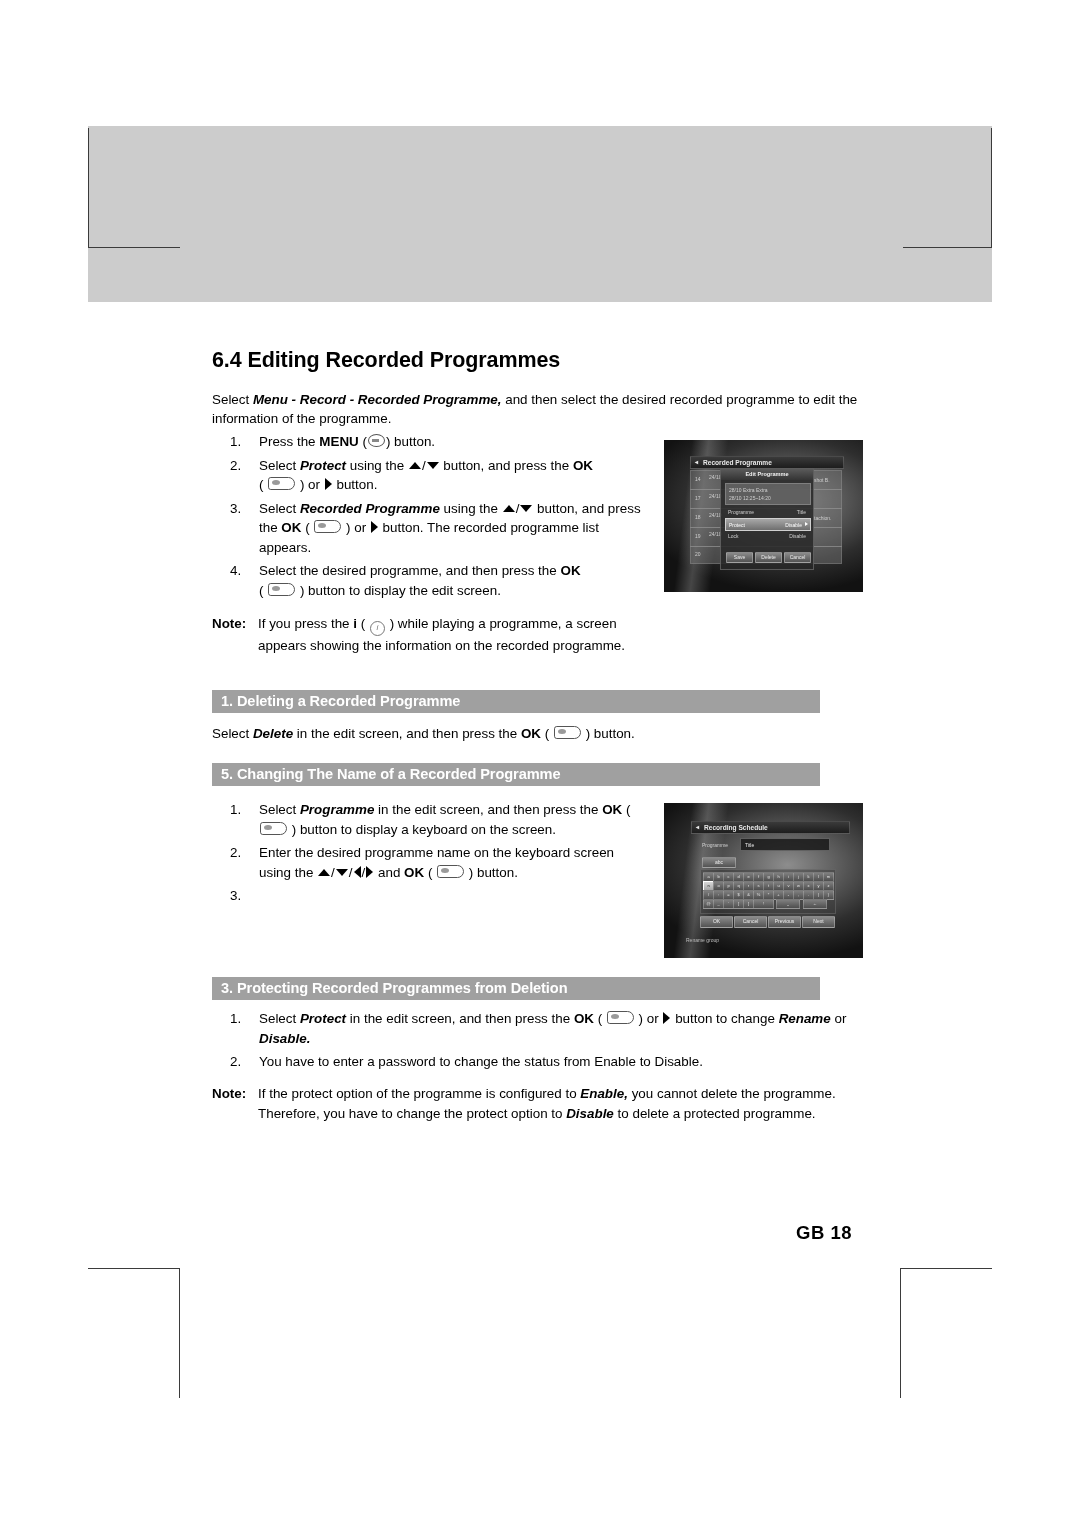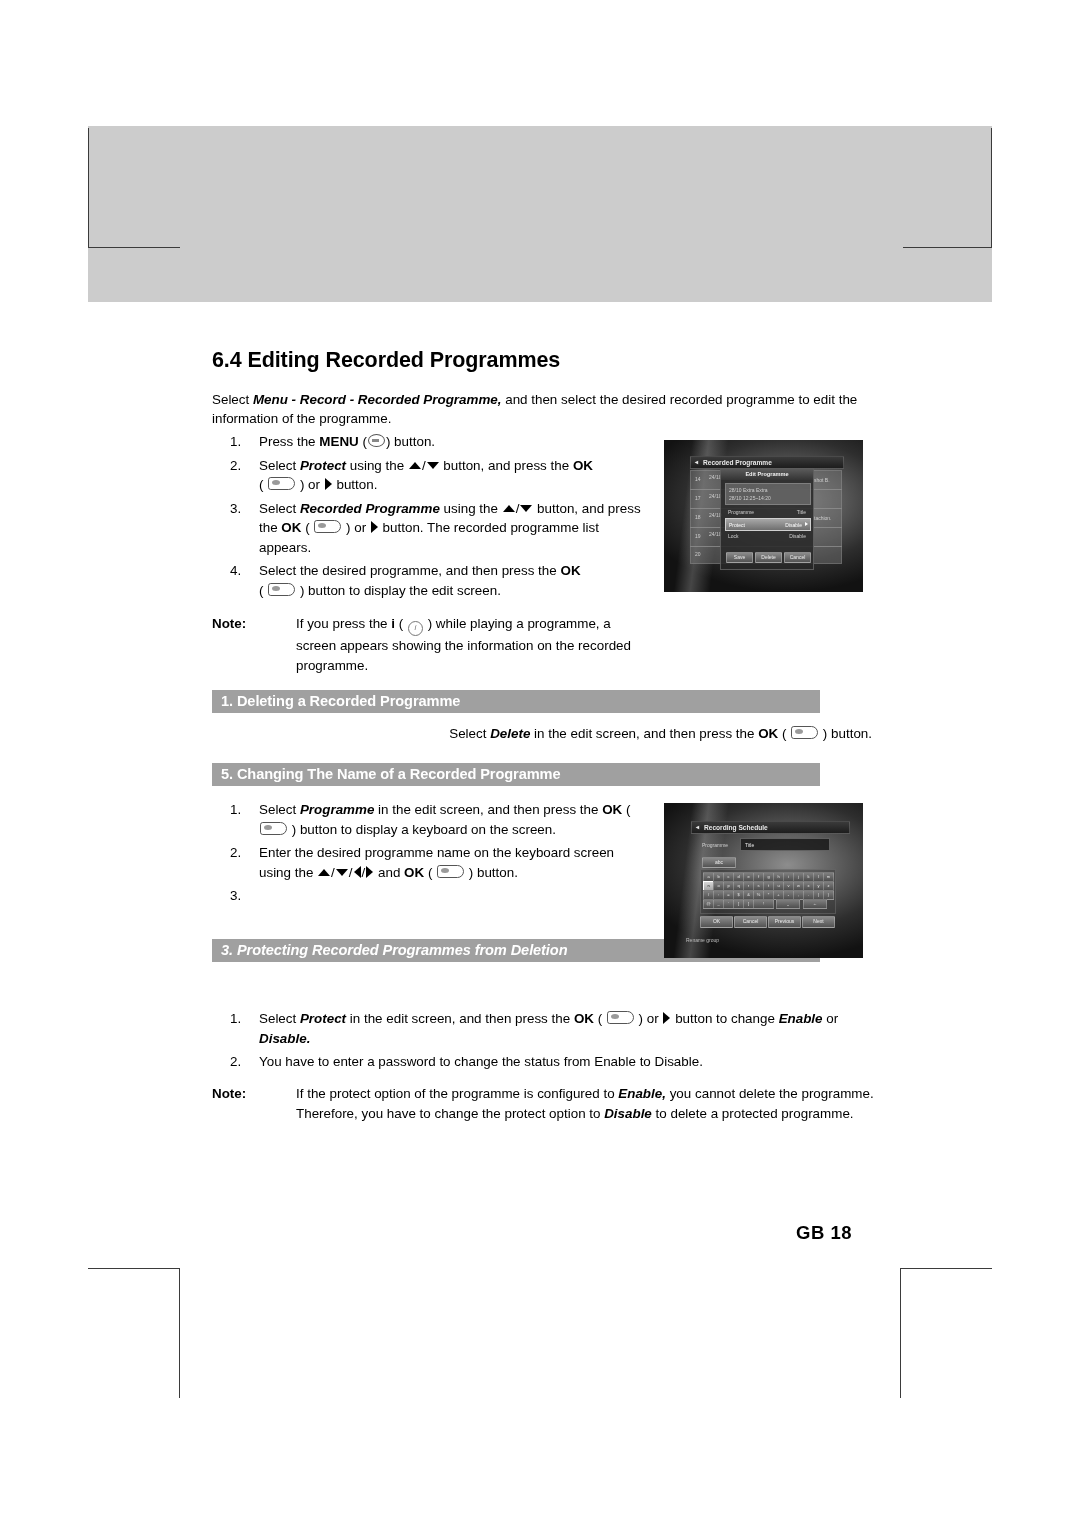--- a/index.html
+++ b/index.html
@@ -116,21 +116,21 @@
     line-height: 19.5px;
   }
   .note .note-label {
     position: absolute;
     left: 0;
     top: 0;
     font-weight: bold;
   }
   .note .note-body {
     display: block;
-    margin-left: 84px;
+    margin-left: 46px;
   }
 
   .bar {
     position: absolute;
     left: 212px;
     width: 608px;
     height: 23px;
     background: #a0a0a0;
     color: #ffffff;
     font-size: 14.6px;
@@ -342,44 +342,44 @@
       <span>Select the desired programme, and then press the <b>OK</b><br>( <span class="ok-btn"></span> ) button to display the edit screen.</span>
     </li>
   </ol>
 
   <div class="note" style="left:212px; top:614px; width:440px;">
     <span class="note-label">Note:</span>
     <span class="note-body">If you press the <b>i</b> ( <span class="i-btn">i</span> ) while playing a programme, a screen appears showing the information on the recorded programme.</span>
   </div>
 
   <div class="bar" style="top:690px;">1. Deleting a Recorded Programme</div>
-  <div class="para" style="left:212px; top:724px; width:660px;text-align:right;">
+  <div class="para" style="left:212px; top:724px; width:660px;">
     Select <span class="bi">Delete</span> in the edit screen, and then press the <b>OK</b> ( <span class="ok-btn"></span> ) button.
   </div>
 
   <div class="bar" style="top:763px;">5. Changing The Name of a Recorded Programme</div>
   <ol class="steps" style="left:212px; top:800px; width:430px;">
     <li>
       <span class="num">1.</span>
       <span>Select <span class="bi">Programme</span> in the edit screen, and then press the <b>OK</b> ( <span class="ok-btn"></span> ) button to display a keyboard on the screen.</span>
     </li>
     <li>
       <span class="num">2.</span>
       <span>Enter the desired programme name on the keyboard screen using the <span class="arr up"></span>/<span class="arr down"></span>/<span class="arr left"></span>/<span class="arr right"></span> and <b>OK</b> ( <span class="ok-btn"></span> ) button.</span>
     </li>
     <li>
       <span class="num">3.</span>
     </li>
   </ol>
 
-  <div class="bar" style="top:939px;font-style:italic;">3. Protecting Recorded Programmes from Deletion</div>
+  <div class="bar" style="top:977px;">3. Protecting Recorded Programmes from Deletion</div>
   <ol class="steps" style="left:212px; top:1009px; width:670px;">
     <li>
       <span class="num">1.</span>
-      <span>Select <span class="bi">Protect</span> in the edit screen, and then press the <b>OK</b> ( <span class="ok-btn"></span> ) or <span class="arr right"></span> button to change <span class="bi">Enable</span> or <span class="bi">Disable.</span></span>
+      <span>Select <span class="bi">Protect</span> in the edit screen, and then press the <b>OK</b> ( <span class="ok-btn"></span> ) or <span class="arr right"></span> button to change <span class="bi">Rename</span> or <span class="bi">Disable.</span></span>
     </li>
     <li>
       <span class="num">2.</span>
       <span>You have to enter a password to change the status from Enable to Disable.</span>
     </li>
   </ol>
 
   <div class="note" style="left:212px; top:1084px; width:670px;">
     <span class="note-label">Note:</span>
     <span class="note-body">If the protect option of the programme is configured to <span class="bi">Enable,</span> you cannot delete the programme. Therefore, you have to change the protect option to <span class="bi">Disable</span> to delete a protected programme.</span>

